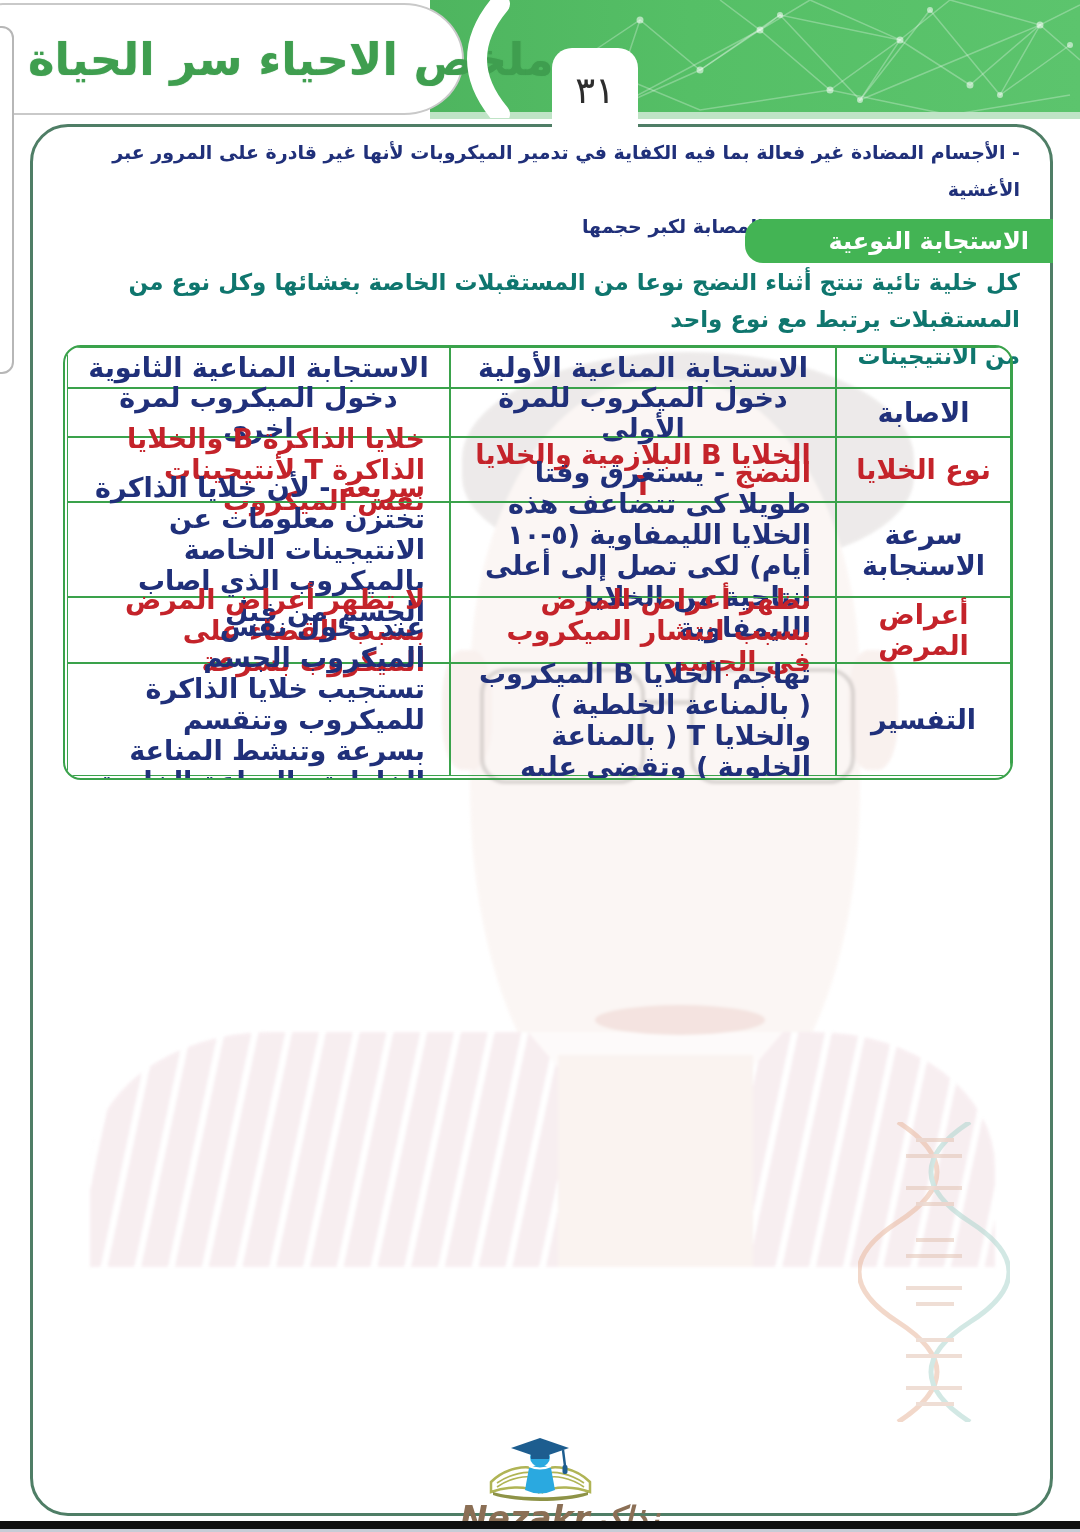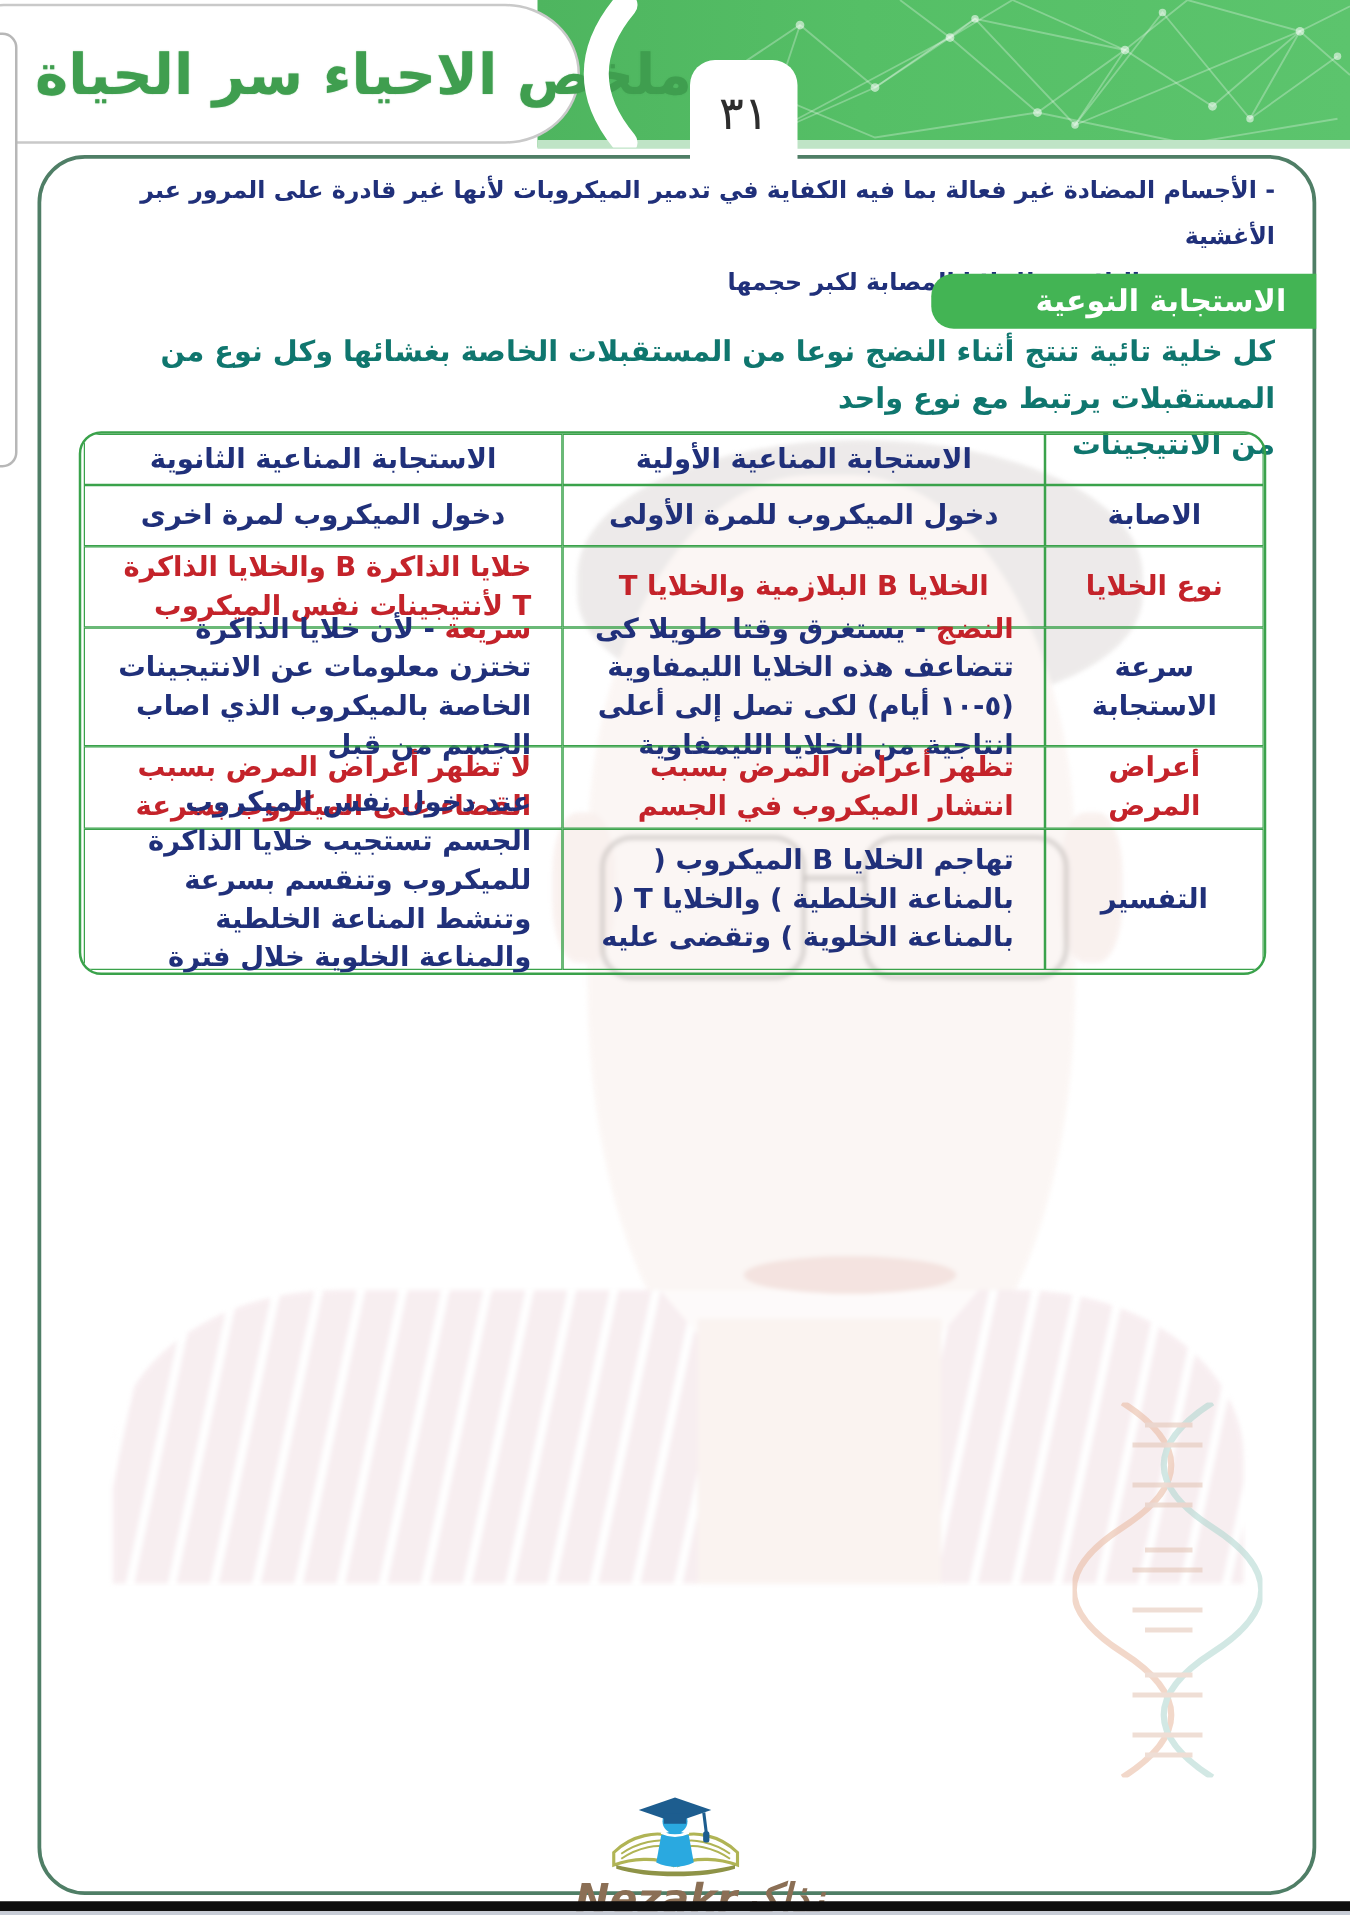--- a/index.html
+++ b/index.html
@@ -105,21 +105,21 @@
     direction:rtl;
     display:grid;
     grid-template-columns:175px 386px 383px;
     grid-template-rows:41px 49px 65px 95px 66px 113px;
     border:2px solid #3aa24b; border-radius:18px; overflow:hidden;
     background:transparent;
   }
   .tbl > div {
     border:1px solid #3aa24b;
     display:flex; align-items:center; justify-content:center;
-    font-weight:700; font-size:22px; line-height:31px;
+    font-weight:700; font-size:27px; line-height:31px;
     padding:2px 14px; text-align:center;
   }
   .tbl > div.rt { justify-content:flex-start; text-align:right; padding:2px 24px; }
   .navy { color:#20307a; } .red { color:#c4232a; }
   .hdr  { font-size:22px; }
 
   
   .dna { position:absolute; left:858px; top:1122px; width:152px; height:300px; z-index:0; opacity:.55; }
 
   

